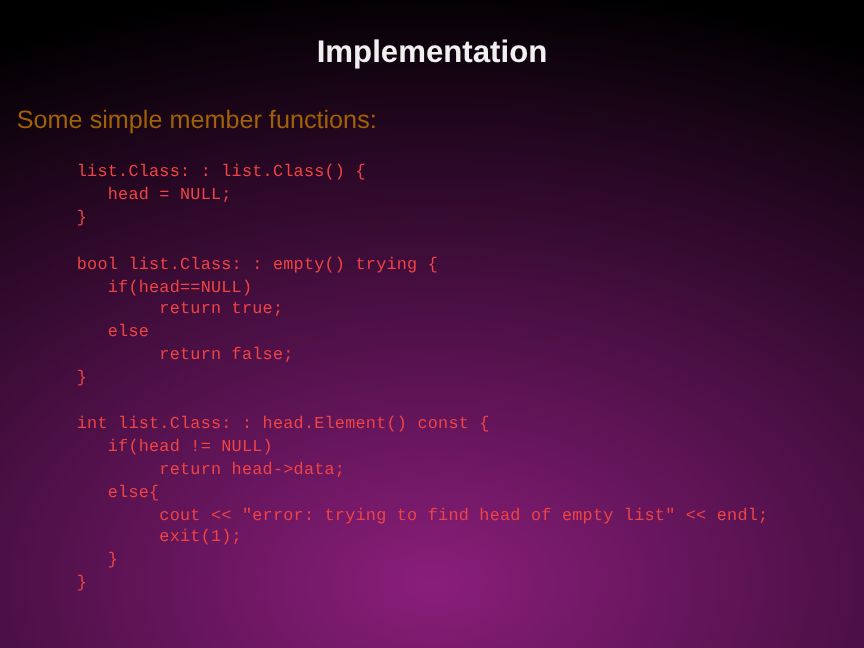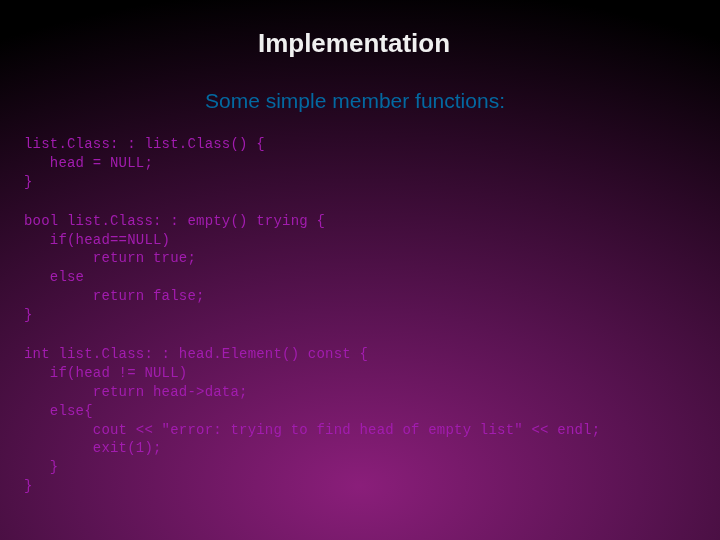--- a/index.html
+++ b/index.html
@@ -6,43 +6,42 @@
   html, body { width: 720px; height: 540px; overflow: hidden; }
   body {
     background: radial-gradient(ellipse 800px 500px at 50% 90%, #8a1e7a 0%, #5a1352 35%, #2a0826 70%, #000000 100%);
     font-family: Arial, Helvetica, sans-serif;
     color: #e8e8e8;
     padding: 0;
   }
   .slide {
     width: 720px;
     height: 540px;
-    padding: 28px 12px 12px 0;
+    padding: 28px 12px 12px 12px;
   }
   .title {
     text-align: center;
     font-size: 26px;
     font-weight: bold;
     color: #f0f0f0;
     margin-bottom: 30px;
   }
   .subtitle {
     font-size: 21px;
-    color: #0369a1;
+    color: #a16207;
     margin-bottom: 22px;
     margin-left: 2px;
-    text-align: center;
   }
   .code-block {
     font-family: "Courier New", Courier, monospace;
     font-size: 14px;
-    color: #a21caf;
+    color: #ef4444;
     white-space: pre;
     line-height: 1.35;
-    margin-left: 24px;
+    margin-left: 52px;
     margin-bottom: 20px;
     letter-spacing: 0.2px;
   }
 </style>
 </head>
 <body>
 
 <div class="slide">
   <div class="title">Implementation</div>
   <div class="subtitle">Some simple member functions:</div>

